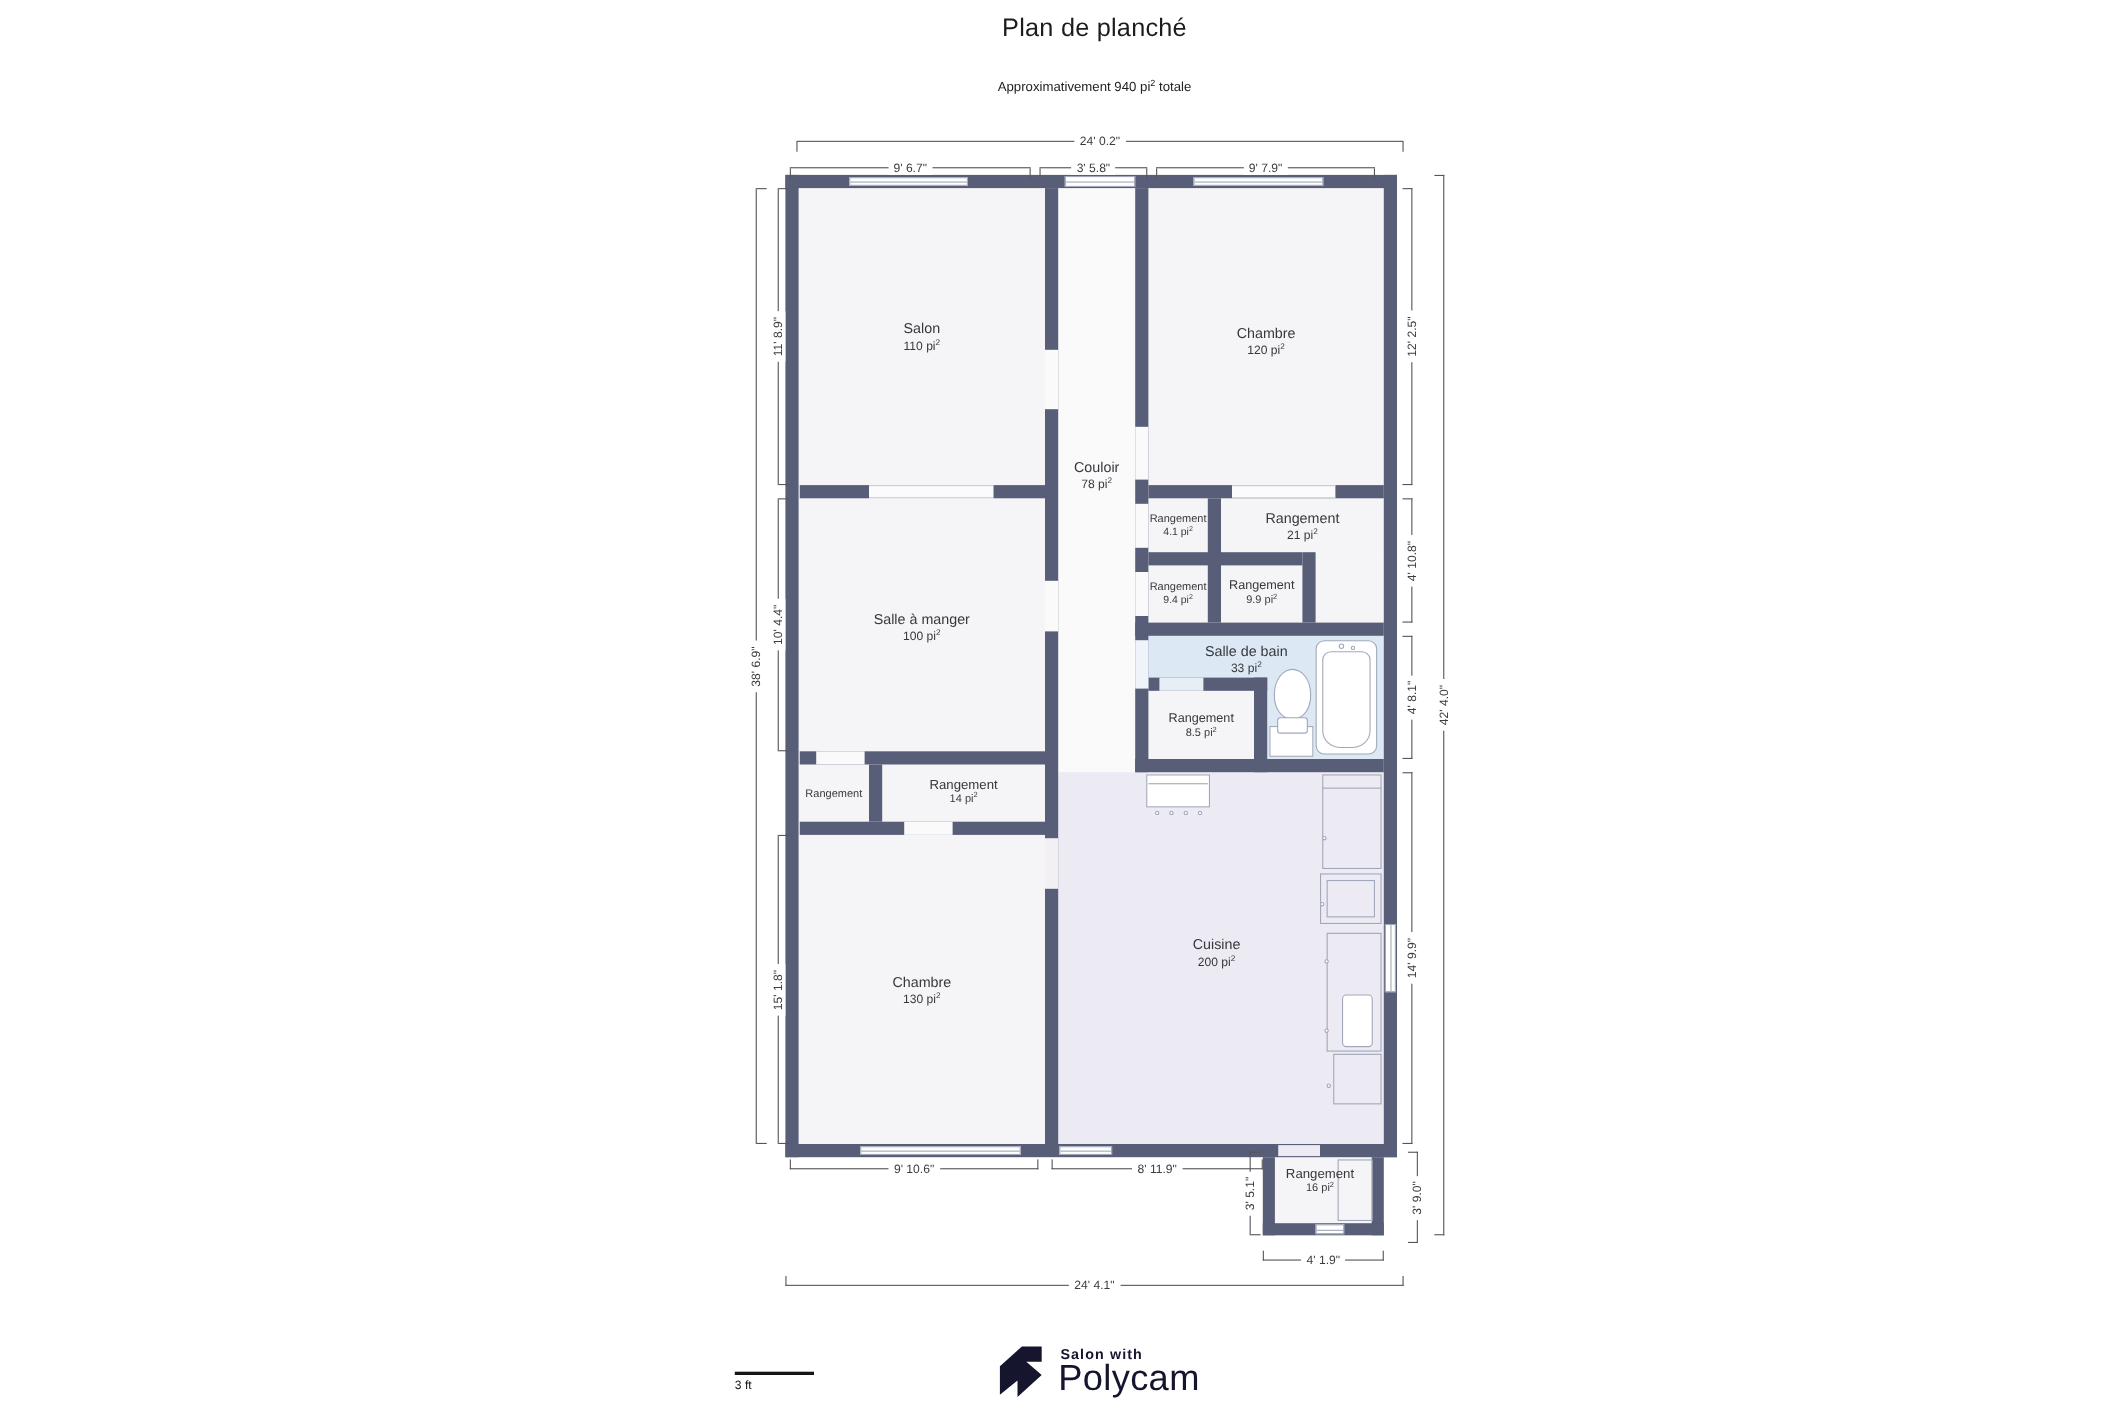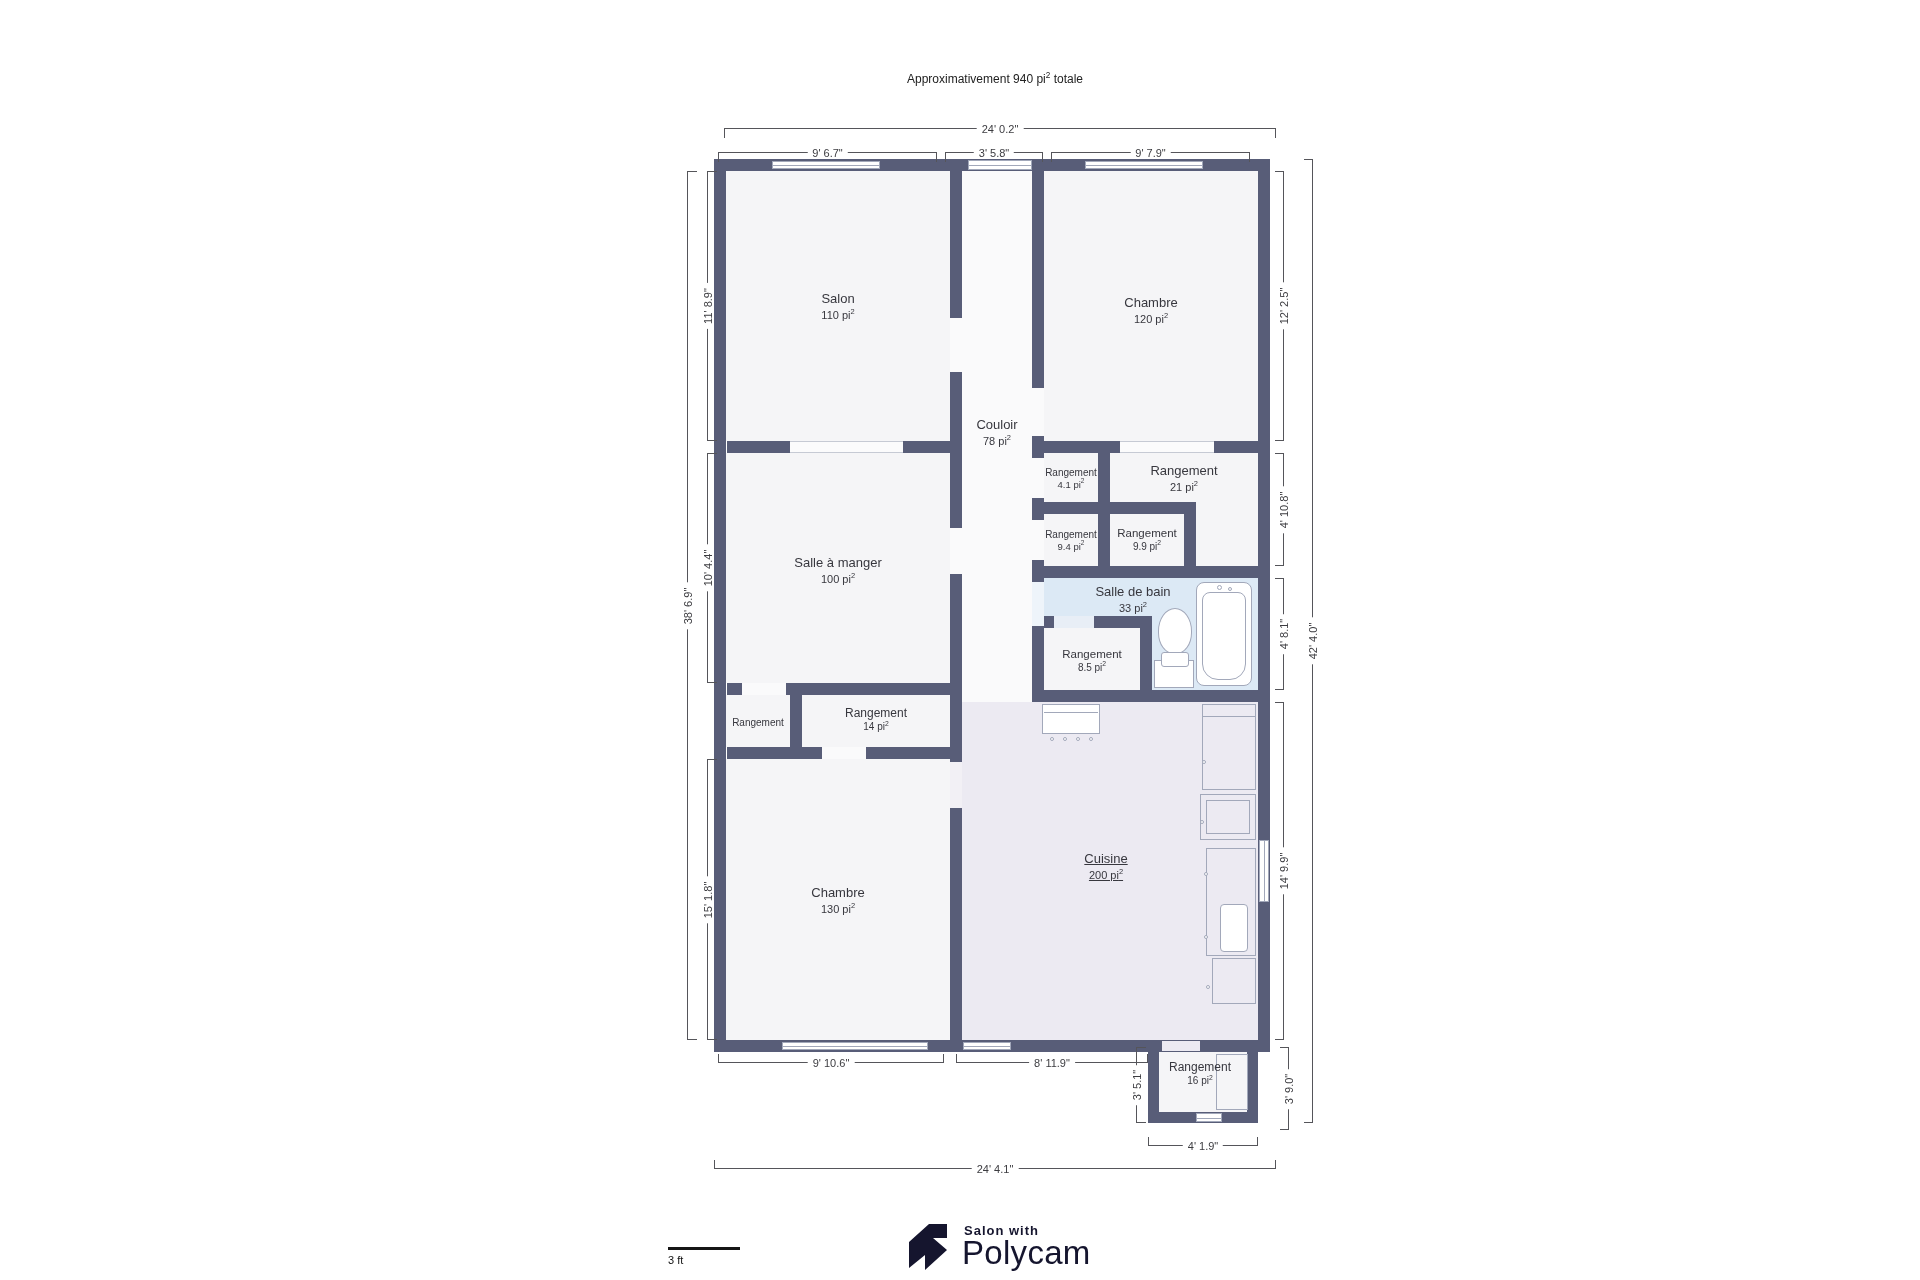--- a/index.html
+++ b/index.html
@@ -50,20 +50,21 @@
   .scalebar{position:absolute;left:668px;top:1247px;width:72px;height:3px;background:#151515;}
   .scalelab{position:absolute;left:668px;top:1254px;font-size:11px;color:#111;}
   .made-with{position:absolute;left:964px;top:1223px;font-size:13px;font-weight:700;letter-spacing:1px;color:#15152e;}
   .brand{position:absolute;left:962px;top:1234px;font-size:33px;font-weight:500;letter-spacing:.3px;color:#15152e;}
 </style>
 </head>
 <body>
 
 <div class="canvas">
 
+  <div class="hdr hdr-title abs">Plan de planché</div>
   <div class="hdr hdr-approx abs"><span>Approximativement 940 pi</span><sup>2</sup><span> totale</span></div>
 
   <div class="abs" style="left:0;top:0;width:1920px;height:1280px;">
 
     <div class="floor" style="left:726px;top:171px;width:224px;height:270px;"></div>
     <div class="floor" style="left:726px;top:453px;width:224px;height:230px;"></div>
     <div class="floor" style="left:726px;top:695px;width:64px;height:52px;"></div>
     <div class="floor" style="left:802px;top:695px;width:148px;height:52px;"></div>
     <div class="floor" style="left:726px;top:759px;width:224px;height:281px;"></div>
     <div class="floor hall" style="left:962px;top:171px;width:70px;height:531px;"></div>
@@ -196,21 +197,21 @@
       <div class="nm">Rangement</div>
     </div>
     <div class="room-label" style="left:876px;top:719px;">
       <div class="nm" style="font-size:12px;">Rangement</div>
       <div class="ar" style="font-size:10px;margin-top:1px;"><span>14 pi</span><sup>2</sup></div>
     </div>
     <div class="room-label" style="left:838px;top:900px;">
       <div class="nm">Chambre</div>
       <div class="ar"><span>130 pi</span><sup>2</sup></div>
     </div>
-    <div class="room-label" style="left:1106px;top:866px;text-decoration:underline;">
+    <div class="room-label" style="left:1106px;top:866px;">
       <div class="nm">Cuisine</div>
       <div class="ar"><span>200 pi</span><sup>2</sup></div>
     </div>
     <div class="room-label" style="left:1200px;top:1073px;">
       <div class="nm" style="font-size:12px;">Rangement</div>
       <div class="ar" style="font-size:10px;margin-top:1px;"><span>16 pi</span><sup>2</sup></div>
     </div>
 
     <div class="dim-h down" style="left:724px;top:128px;width:552px;">
       <i class="tk t1"></i>

